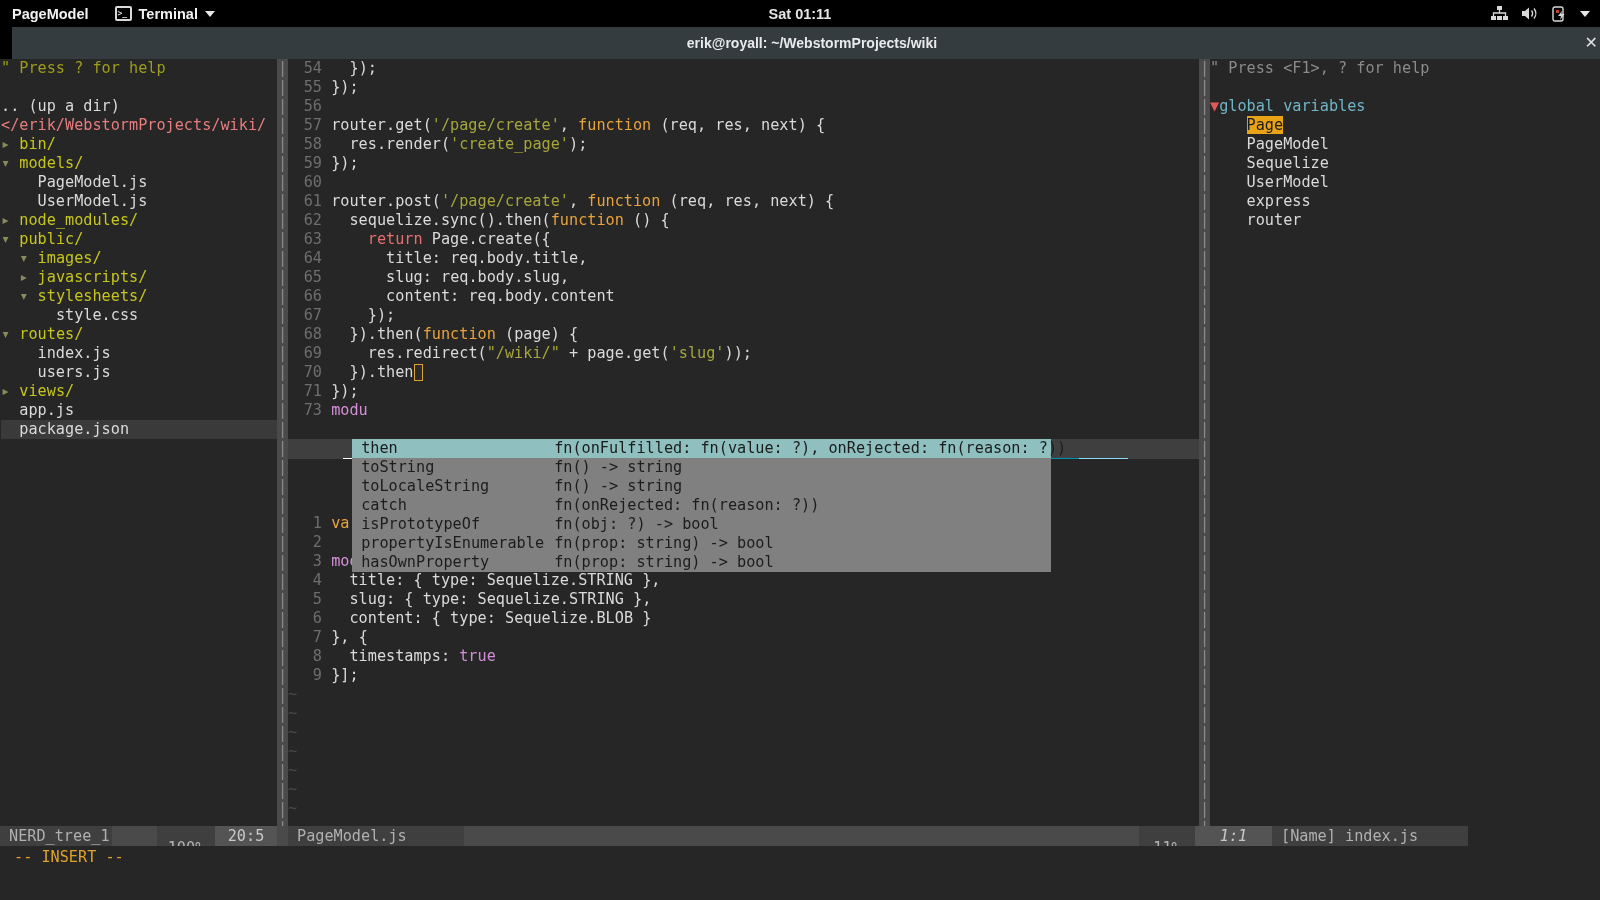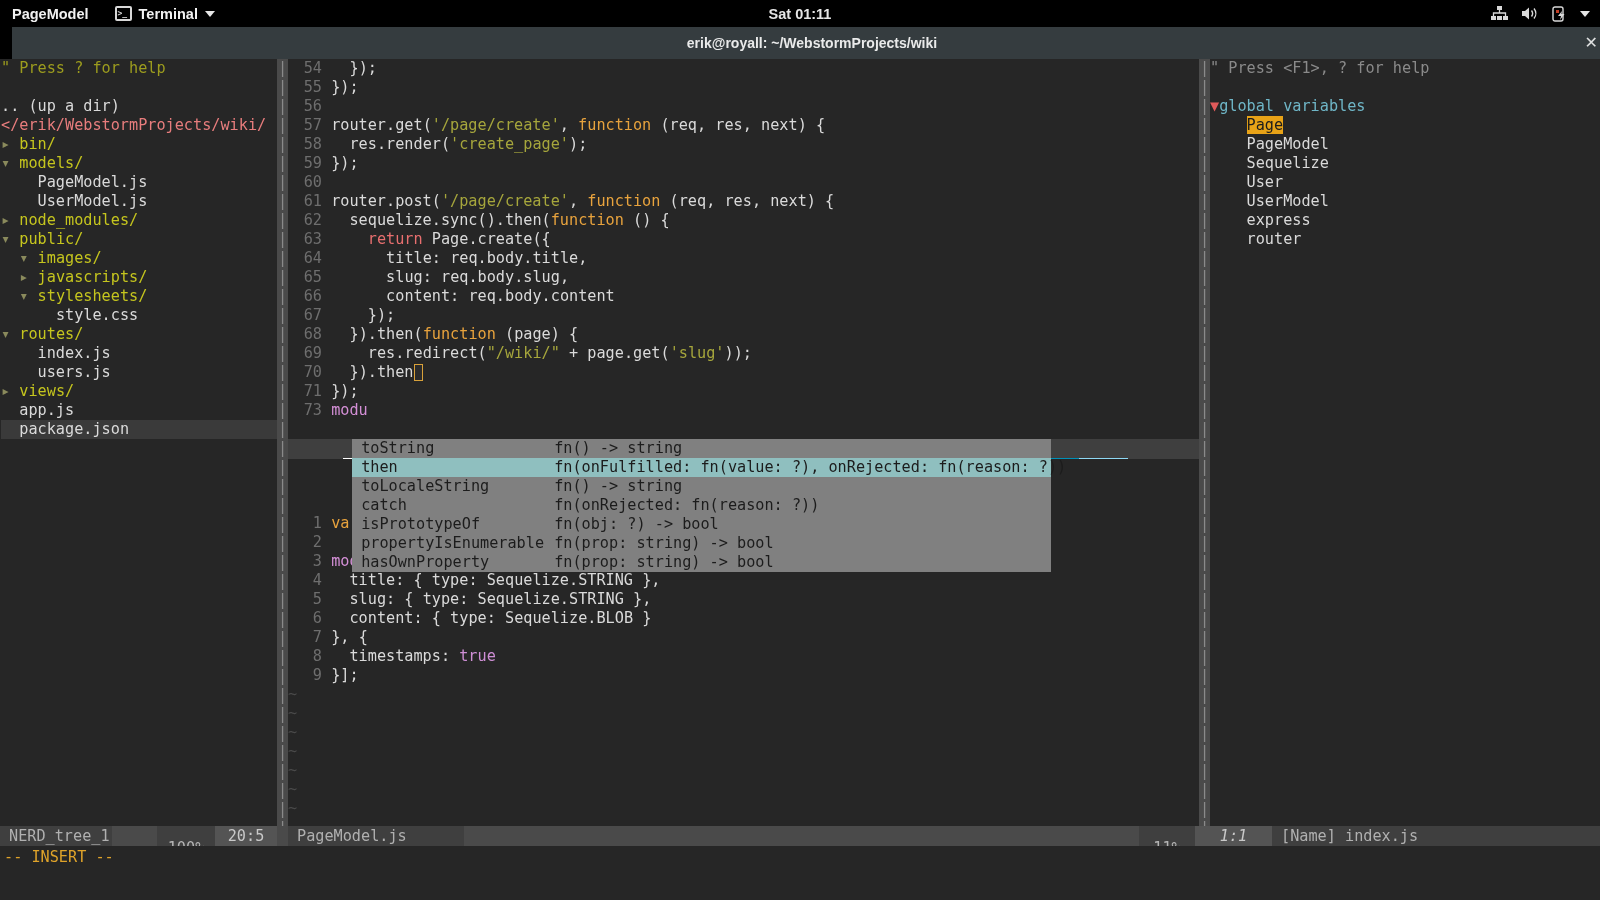--- a/index.html
+++ b/index.html
@@ -122,36 +122,36 @@
     background: #262626; overflow: hidden;
   }
   .tb-help { color: #8a8a8a; }
   .tb-kind { color: #6fb6c7; }
   .tb-tri { color: #e05a5a; }
   .tb-item { color: #dadada; }
   .tb-sel { background: #e8a317; color: #1c1c1c; }
 
   
   .stat-row {
-    position: absolute; left: 0; top: 767px; width: 1600px; height: 20px;
+    position: absolute; left: 0; top: 767px; width: 1468px; height: 20px;
     display: flex; white-space: pre; font-size: 15.2px; line-height: 20px;
     font-family: "DejaVu Sans Mono", monospace;
   }
   .sb { background: #3f3f3f; color: #b5b5b5; height: 20px; }
   .sb-name { background: #3f3f3f; color: #b0b0b0; padding: 0 9px 0 9px; }
   .sb-blank { background: #4a4a4a; }
   .sb-pct { background: #3f3f3f; color: #b5b5b5; padding: 12px 6px; }
   .sb-pos { background: #545454; color: #c9c9c9; padding: 0 8px; }
   .sb-sep { background: #4a4a4a; width: 11px; }
 
   
   .cmdline {
     position: absolute; left: 0; top: 787px; width: 1600px; height: 22px;
     background: #262626; color: #dfa32a; white-space: pre; font-size: 15.2px; line-height: 22px;
-    padding-left: 4px;
+    padding-left: 14px;
   }
   
   .tilde { color: #4a4a4a; }
 </style>
 </head>
 <body>
 
 <div class="screen">
 
   <div class="gnome-bar">
@@ -305,22 +305,22 @@
           <div class="row tilde">~</div>
           <div class="row tilde">~</div>
           <div class="row tilde">~</div>
           <div class="row tilde">~</div>
           <div class="row tilde">~</div>
         </div>
     </div>
 
     <div class="popup">
       <div id="pu-list">
+          <div class="pu-row sel"> <span class="pu-word">then</span><span class="pu-menu">fn(onFulfilled: fn(value: ?), onRejected: fn(reason: ?))</span></div>
           <div class="pu-row"> <span class="pu-word">toString</span><span class="pu-menu">fn() -&gt; string</span></div>
-          <div class="pu-row sel"> <span class="pu-word">then</span><span class="pu-menu">fn(onFulfilled: fn(value: ?), onRejected: fn(reason: ?))</span></div>
           <div class="pu-row"> <span class="pu-word">toLocaleString</span><span class="pu-menu">fn() -&gt; string</span></div>
           <div class="pu-row"> <span class="pu-word">catch</span><span class="pu-menu">fn(onRejected: fn(reason: ?))</span></div>
           <div class="pu-row"> <span class="pu-word">isPrototypeOf</span><span class="pu-menu">fn(obj: ?) -&gt; bool</span></div>
           <div class="pu-row"> <span class="pu-word">propertyIsEnumerable</span><span class="pu-menu">fn(prop: string) -&gt; bool</span></div>
           <div class="pu-row"> <span class="pu-word">hasOwnProperty</span><span class="pu-menu">fn(prop: string) -&gt; bool</span></div>
         </div>
     </div>
 
     <div class="vsplit right" id="vsplit-right">|
 |
@@ -366,21 +366,20 @@
 </div>
 
     <div class="tagbar">
       <div class="row tb-help">" Press &lt;F1&gt;, ? for help</div>
       <div class="row">&nbsp;</div>
       <div class="row"><span class="tb-tri">▼</span><span class="tb-kind">global variables</span></div>
       <div id="tb-items">
           <div class="row">    <span class="tb-item tb-sel">Page</span></div>
           <div class="row">    <span class="tb-item">PageModel</span></div>
           <div class="row">    <span class="tb-item">Sequelize</span></div>
-          <div class="row">    <span class="tb-item">User</span></div>
           <div class="row">    <span class="tb-item">UserModel</span></div>
           <div class="row">    <span class="tb-item">express</span></div>
           <div class="row">    <span class="tb-item">router</span></div>
         </div>
     </div>
 
     <div class="stat-row">
       <div class="sb sb-name" style="width:112px;">NERD_tree_1</div>
       <div class="sb sb-blank" style="width:45px;"></div>
       <div class="sb sb-pct" style="width:58px;text-align:center;">100%</div>

